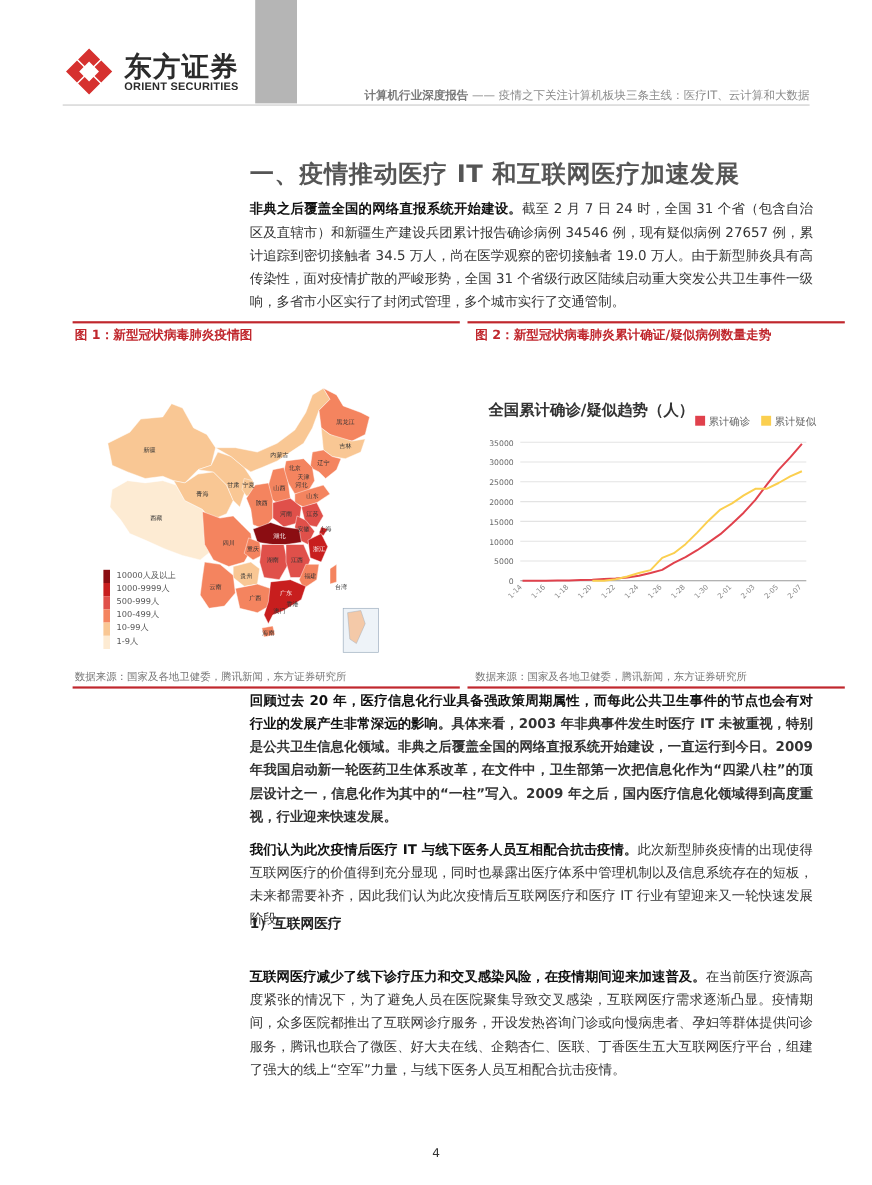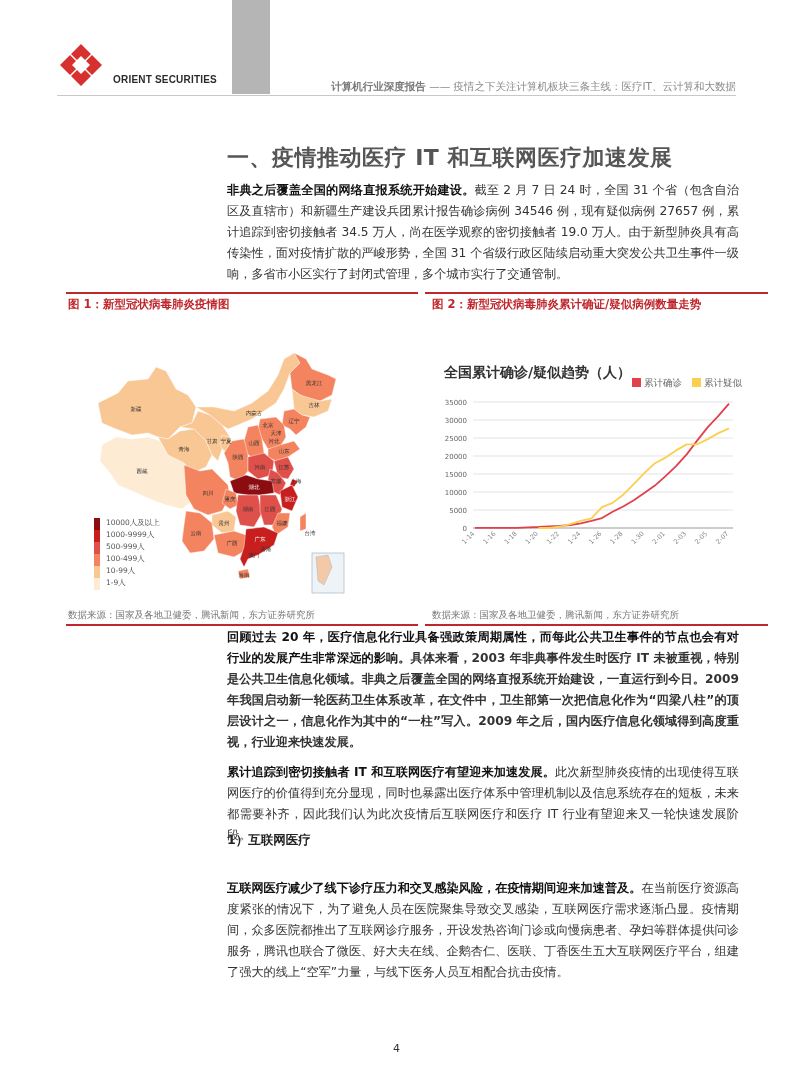--- a/index.html
+++ b/index.html
@@ -48,20 +48,21 @@
 <div class="grey-bar"></div>
 <div class="logo">
   <svg class="logo-mark" viewBox="0 0 46 46">
     <g fill="#d6312f">
       <path d="M23 2 L33 12 L27 18 L23 14 L19 18 L13 12 Z"></path>
       <path d="M44 23 L34 33 L28 27 L32 23 L28 19 L34 13 Z"></path>
       <path d="M23 44 L13 34 L19 28 L23 32 L27 28 L33 34 Z"></path>
       <path d="M2 23 L12 13 L18 19 L14 23 L18 27 L12 33 Z"></path>
     </g>
   </svg>
+  <div class="logo-cn">东方证券</div>
   <div class="logo-en">ORIENT SECURITIES</div>
 </div>
 <div class="running-head">
   <span class="rh-bold">计算机行业深度报告</span>
   <span>——</span>
   <span>疫情之下关注计算机板块三条主线：医疗IT、云计算和大数据</span>
 </div>
 <div class="head-rule"></div>
 
 <div class="section-title">一、疫情推动医疗 IT 和互联网医疗加速发展</div>
@@ -241,21 +242,21 @@
 <div class="fig-source" style="left:68px; top:609px;">数据来源：国家及各地卫健委，腾讯新闻，东方证券研究所</div>
 <div class="fig-source" style="left:432px; top:609px;">数据来源：国家及各地卫健委，腾讯新闻，东方证券研究所</div>
 <div class="fig-rule" style="left:66px; top:624px; width:352px;"></div>
 <div class="fig-rule" style="left:425px; top:624px; width:343px;"></div>
 
 <div class="col para" style="top:627px;font-weight:bold;">
   <b>回顾过去 20 年，医疗信息化行业具备强政策周期属性，而每此公共卫生事件的节点也会有对行业的发展产生非常深远的影响。</b><span>具体来看，2003 年非典事件发生时医疗 IT 未被重视，特别是公共卫生信息化领域。非典之后覆盖全国的网络直报系统开始建设，一直运行到今日。2009 年我国启动新一轮医药卫生体系改革，在文件中，卫生部第一次把信息化作为“四梁八柱”的顶层设计之一，信息化作为其中的“一柱”写入。2009 年之后，国内医疗信息化领域得到高度重视，行业迎来快速发展。</span>
 </div>
 
 <div class="col para" style="top:762px;">
-  <b>累计追踪到密切接触者 IT 和互联网医疗有望迎来加速发展。</b><span>此次新型肺炎疫情的出现使得互联网医疗的价值得到充分显现，同时也暴露出医疗体系中管理机制以及信息系统存在的短板，未来都需要补齐，因此我们认为此次疫情后互联网医疗和医疗 IT 行业有望迎来又一轮快速发展阶段。</span>
+  <b>我们认为此次疫情后医疗 IT 与线下医务人员互相配合抗击疫情。</b><span>此次新型肺炎疫情的出现使得互联网医疗的价值得到充分显现，同时也暴露出医疗体系中管理机制以及信息系统存在的短板，未来都需要补齐，因此我们认为此次疫情后互联网医疗和医疗 IT 行业有望迎来又一轮快速发展阶段。</span>
 </div>
 
 <div class="col sub-title" style="top:832px;">1）互联网医疗</div>
 
 <div class="col para" style="top:860px;margin-top:18px;">
   <b>互联网医疗减少了线下诊疗压力和交叉感染风险，在疫情期间迎来加速普及。</b><span>在当前医疗资源高度紧张的情况下，为了避免人员在医院聚集导致交叉感染，互联网医疗需求逐渐凸显。疫情期间，众多医院都推出了互联网诊疗服务，开设发热咨询门诊或向慢病患者、孕妇等群体提供问诊服务，腾讯也联合了微医、好大夫在线、企鹅杏仁、医联、丁香医生五大互联网医疗平台，组建了强大的线上“空军”力量，与线下医务人员互相配合抗击疫情。</span>
 </div>
 
 <div class="page-num">4</div>
 

